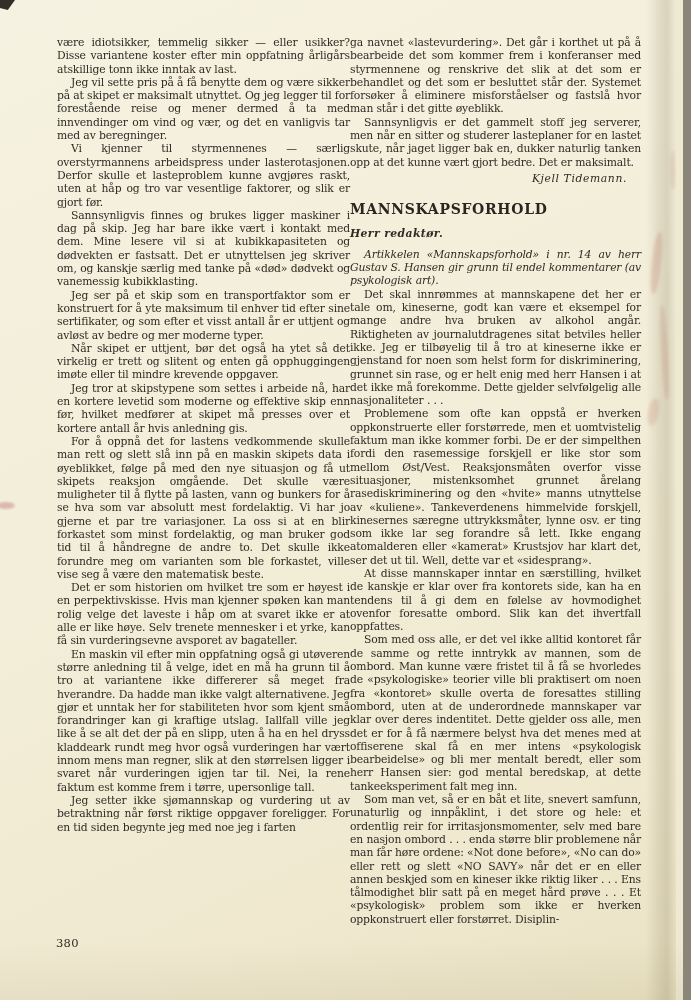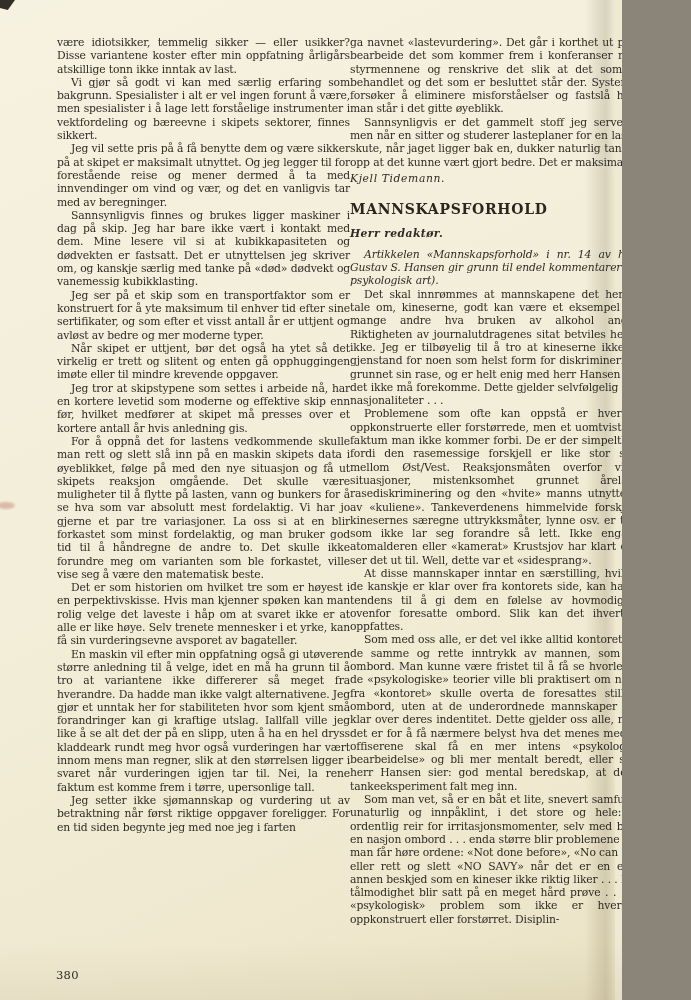--- a/index.html
+++ b/index.html
@@ -4,21 +4,21 @@
 <style>
   html, body { margin: 0; padding: 0; }
   body {
     width: 691px; height: 1000px;
     font-family: "DejaVu Serif", serif;
     background: #8a8578;
     overflow: hidden;
   }
   .page {
     position: relative;
-    width: 622px; height: 1000px;
+    width: 683px; height: 1000px;
     background: linear-gradient(155deg, #f6f2e1 0%, #f3eed9 45%, #f0e9d0 80%, #eae2c4 100%);
     overflow: hidden;
   }
   
   .edge-shadow {
     position: absolute; top: 0; bottom: 0; right: 7px; width: 30px;
     background: linear-gradient(to right,
       rgba(110, 96, 62, 0) 0%,
       rgba(110, 96, 62, 0.14) 45%,
       rgba(110, 96, 62, 0.20) 70%,
@@ -74,20 +74,21 @@
     color: #2f2b25;
     text-align: justify;
   }
   .col-left  { left: 57px;  width: 293px; }
   .col-right { left: 350px; width: 291px; }
   .col p { margin: 0; text-indent: 14px; }
   .col p.cont { text-indent: 0; }
 
   .signature {
     text-indent: 0 !important;
+    text-align: right;
     padding-right: 14px;
     font-style: italic;
     letter-spacing: 0.6px;
     margin-top: 3px !important;
   }
   .heading {
     margin: 18px 0 0 0;
     font-size: 14px;
     font-weight: bold;
     letter-spacing: 0.7px;
@@ -99,42 +100,41 @@
     letter-spacing: 0.4px;
     margin-top: 10px !important;
     font-weight: bold;
   }
   .first-after-salutation { margin-top: 8px !important; font-style: italic; }
 
   .page-number {
     position: absolute; left: 56px; top: 936px;
     font-size: 11.5px; color: #2f2b25;
     letter-spacing: 0.3px;
-    margin-top: 32px;
   }
 </style>
 </head>
 <body>
 
 <div class="page">
 
   <div class="corner-mark"></div>
   <div class="smudge-left"></div>
   <div class="bleed-1"></div>
   <div class="bleed-2"></div>
   <div class="bleed-3"></div>
   <div class="bleed-4"></div>
   <div class="edge-shadow"></div>
   <div class="edge-light"></div>
   <div class="bottom-shade"></div>
 
   <div class="col col-left">
     <p class="cont">være idiotsikker, temmelig sikker — eller usikker? Disse variantene koster efter min oppfatning årligårs atskillige tonn ikke inntak av last.</p>
-    <p>Vi gjør så godt vi kan med særlig erfaring som bakgrunn. Spesialister i alt er vel ingen forunt å være, men spesialister i å lage lett forståelige instrumenter i vektfordeling og bæreevne i skipets sektorer, finnes sikkert.</p>
     <p>Jeg vil sette pris på å få benytte dem og være sikker på at skipet er maksimalt utnyttet. Og jeg legger til for forestående reise og mener dermed å ta med innvendinger om vind og vær, og det en vanligvis tar med av beregninger.</p>
+    <p>Vi kjenner til styrmennenes — særlig overstyrmannens arbeidspress under lasterotasjonen. Derfor skulle et lasteproblem kunne avgjøres raskt, uten at håp og tro var vesentlige faktorer, og slik er gjort før.</p>
     <p>Sannsynligvis finnes og brukes ligger maskiner i dag på skip. Jeg har bare ikke vært i kontakt med dem. Mine lesere vil si at kubikkapasiteten og dødvekten er fastsatt. Det er utnyttelsen jeg skriver om, og kanskje særlig med tanke på «død» dødvekt og vanemessig kubikklasting.</p>
     <p>Jeg ser på et skip som en transportfaktor som er konstruert for å yte maksimum til enhver tid efter sine sertifikater, og som efter et visst antall år er uttjent og avløst av bedre og mer moderne typer.</p>
     <p>Når skipet er uttjent, bør det også ha ytet så det virkelig er trett og slitent og enten gå opphuggingen imøte eller til mindre krevende oppgaver.</p>
     <p>Jeg tror at skipstypene som settes i arbeide nå, har en kortere levetid som moderne og effektive skip enn før, hvilket medfører at skipet må presses over et kortere antall år hvis anledning gis.</p>
     <p>For å oppnå det for lastens vedkommende skulle man rett og slett slå inn på en maskin skipets data i øyeblikket, følge på med den nye situasjon og få ut skipets reaksjon omgående. Det skulle være muligheter til å flytte på lasten, vann og bunkers for å se hva som var absolutt mest fordelaktig. Vi har jo gjerne et par tre variasjoner. La oss si at en blir forkastet som minst fordelaktig, og man bruker god tid til å håndregne de andre to. Det skulle ikke forundre meg om varianten som ble forkastet, ville vise seg å være den matematisk beste.</p>
     <p>Det er som historien om hvilket tre som er høyest i en perpektivskisse. Hvis man kjenner spøken kan man rolig velge det laveste i håp om at svaret ikke er at alle er like høye. Selv trenete mennesker i et yrke, kan få sin vurderingsevne avsporet av bagateller.</p>
     <p>En maskin vil efter min oppfatning også gi utøveren større anledning til å velge, idet en må ha grunn til å tro at variantene ikke differerer så meget fra hverandre. Da hadde man ikke valgt alternativene. Jeg gjør et unntak her for stabiliteten hvor som kjent små forandringer kan gi kraftige utslag. Iallfall ville jeg like å se alt det der på en slipp, uten å ha en hel dryss kladdeark rundt meg hvor også vurderingen har vært innom mens man regner, slik at den størrelsen ligger i svaret når vurderingen igjen tar til. Nei, la rene faktum est komme frem i tørre, upersonlige tall.</p>
     <p>Jeg setter ikke sjømannskap og vurdering ut av betraktning når først riktige oppgaver foreligger. For en tid siden begynte jeg med noe jeg i farten</p>
   </div>
 

